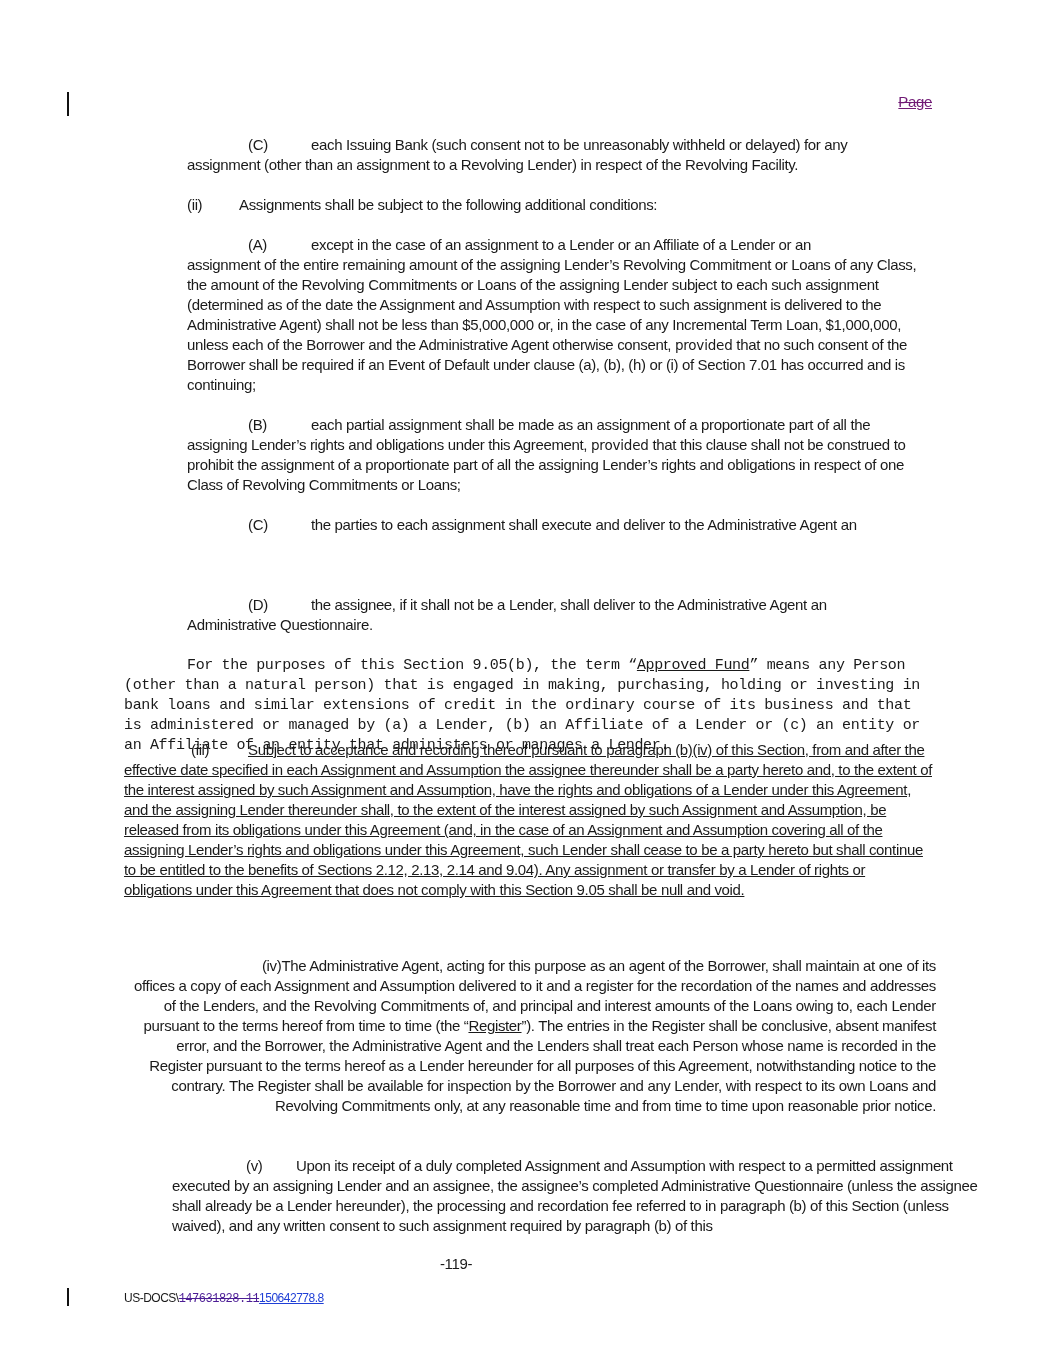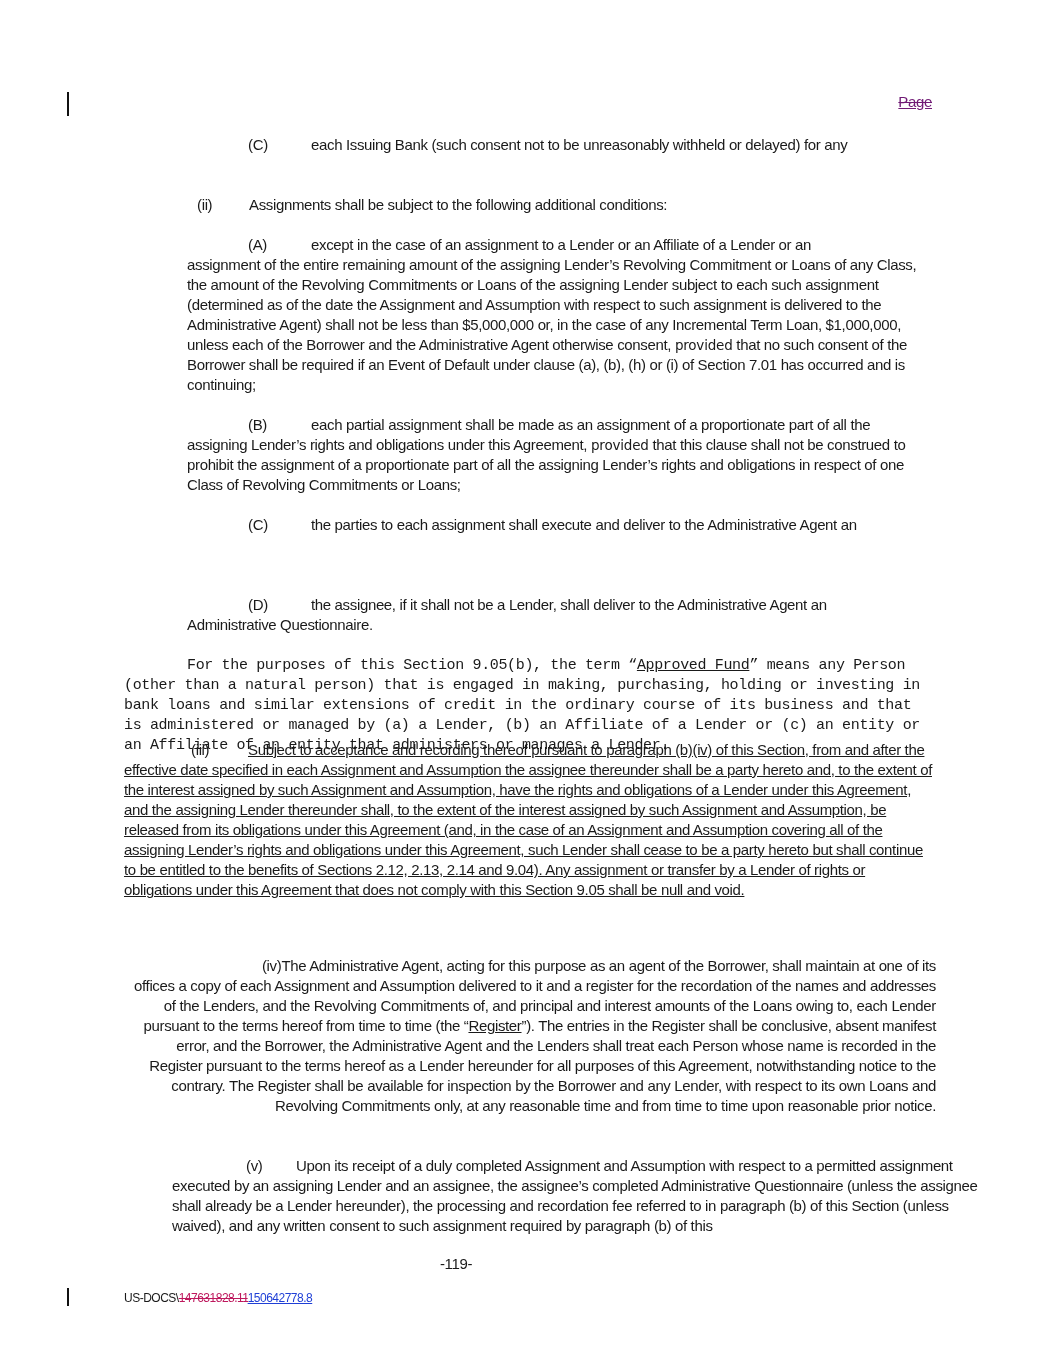--- a/index.html
+++ b/index.html
@@ -15,37 +15,38 @@
     color: #701a75; text-decoration: line-through underline; font-size: 15px;
   }
   .p { position: absolute; line-height: 20px; margin: 0; text-align: left; }
   .ind-a { left: 187px; width: 745px; }
   .ind-full { left: 124px; width: 812px; }
   .lab { display: inline-block; }
   .u { text-decoration: underline; }
   .prov { font-family: "DejaVu Sans", sans-serif; font-size: 13.5px; letter-spacing: -0.2px; }
   .page-num { position: absolute; top: 1255px; left: 0; width: 912px; text-align: center; }
   .docid { position: absolute; top: 1291px; left: 124px; font-size: 12px; letter-spacing: -0.5px; }
-  .docid .del { color: #be185d; text-decoration: line-through; }
+  .docid .del { color: #4c1d95; text-decoration: line-through; font-family: Liberation Mono, monospace; }
   .docid .ins { color: #1f3fd6; text-decoration: underline; margin-top: 24px; }
 </style>
 </head>
 <body>
 
 <div class="change-bar" style="top:92px;height:24px;"></div>
 <div class="change-bar" style="top:1288px;height:18px;"></div>
 
 <div class="page-marker">Page</div>
 
 <p class="p ind-a" style="top:135px;">
   <span class="lab" style="margin-left:61px;width:63px;">(C)</span><span>each Issuing Bank (such consent not to be unreasonably withheld or delayed) for any</span><br>
+  <span>assignment (other than an assignment to a Revolving Lender) in respect of the Revolving Facility.</span>
 </p>
 
 <p class="p ind-a" style="top:195px;">
-  <span class="lab" style="margin-left:10px;width:52px;">(ii)</span><span>Assignments shall be subject to the following additional conditions:</span>
+  <span class="lab" style="margin-left:0;width:52px;">(ii)</span><span>Assignments shall be subject to the following additional conditions:</span>
 </p>
 
 <p class="p ind-a" style="top:235px;">
   <span class="lab" style="margin-left:61px;width:63px;">(A)</span><span>except in the case of an assignment to a Lender or an Affiliate of a Lender or an</span><br>
   <span>assignment of the entire remaining amount of the assigning Lender’s Revolving Commitment or Loans of any Class, the amount of the Revolving Commitments or Loans of the assigning Lender subject to each such assignment (determined as of the date the Assignment and Assumption with respect to such assignment is delivered to the Administrative Agent) shall not be less than $5,000,000 or, in the case of any Incremental Term Loan, $1,000,000, unless each of the Borrower and the Administrative Agent otherwise consent, </span><span class="prov">provided</span><span> that no such consent of the Borrower shall be required if an Event of Default under clause (a), (b), (h) or (i) of Section 7.01 has occurred and is continuing;</span>
 </p>
 
 <p class="p ind-a" style="top:415px;">
   <span class="lab" style="margin-left:61px;width:63px;">(B)</span><span>each partial assignment shall be made as an assignment of a proportionate part of all the</span><br>
   <span>assigning Lender’s rights and obligations under this Agreement, </span><span class="prov">provided</span><span> that this clause shall not be construed to prohibit the assignment of a proportionate part of all the assigning Lender’s rights and obligations in respect of one Class of Revolving Commitments or Loans;</span>

